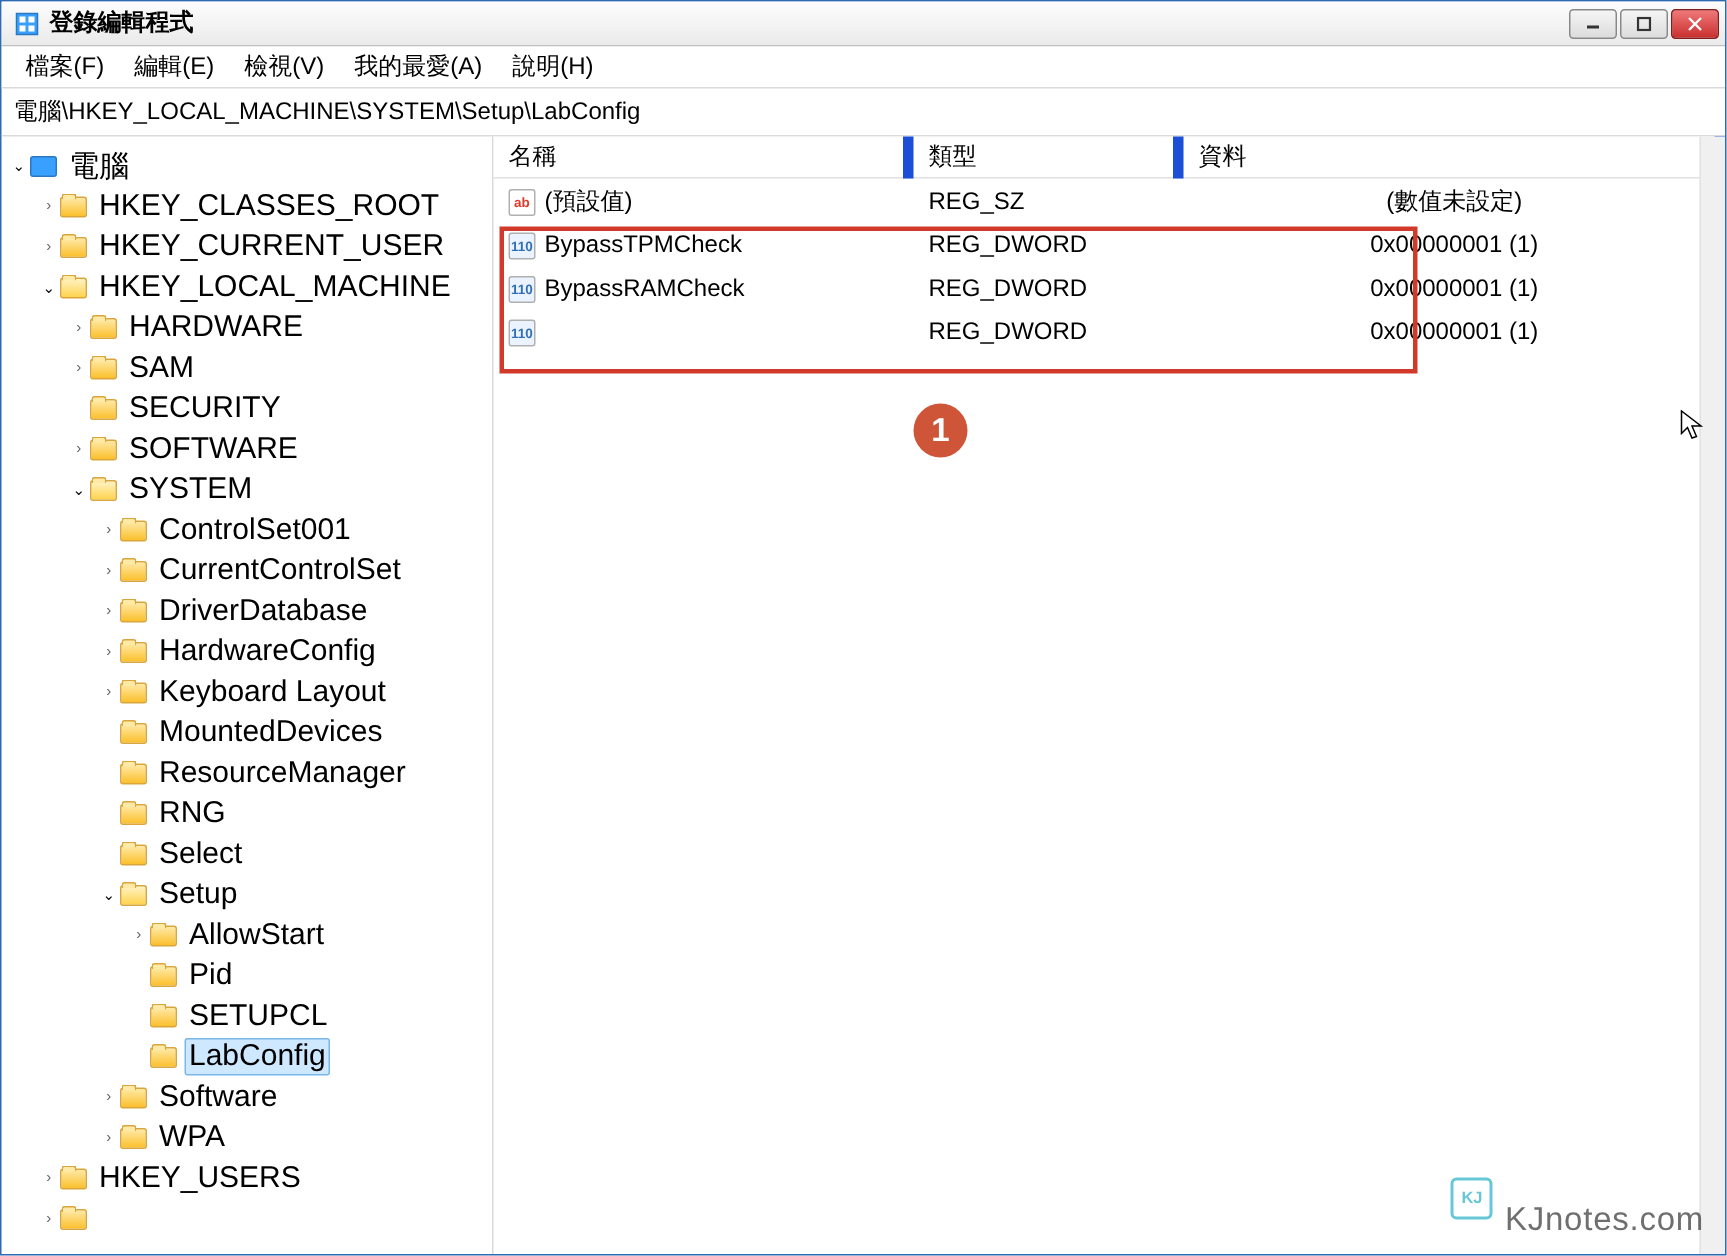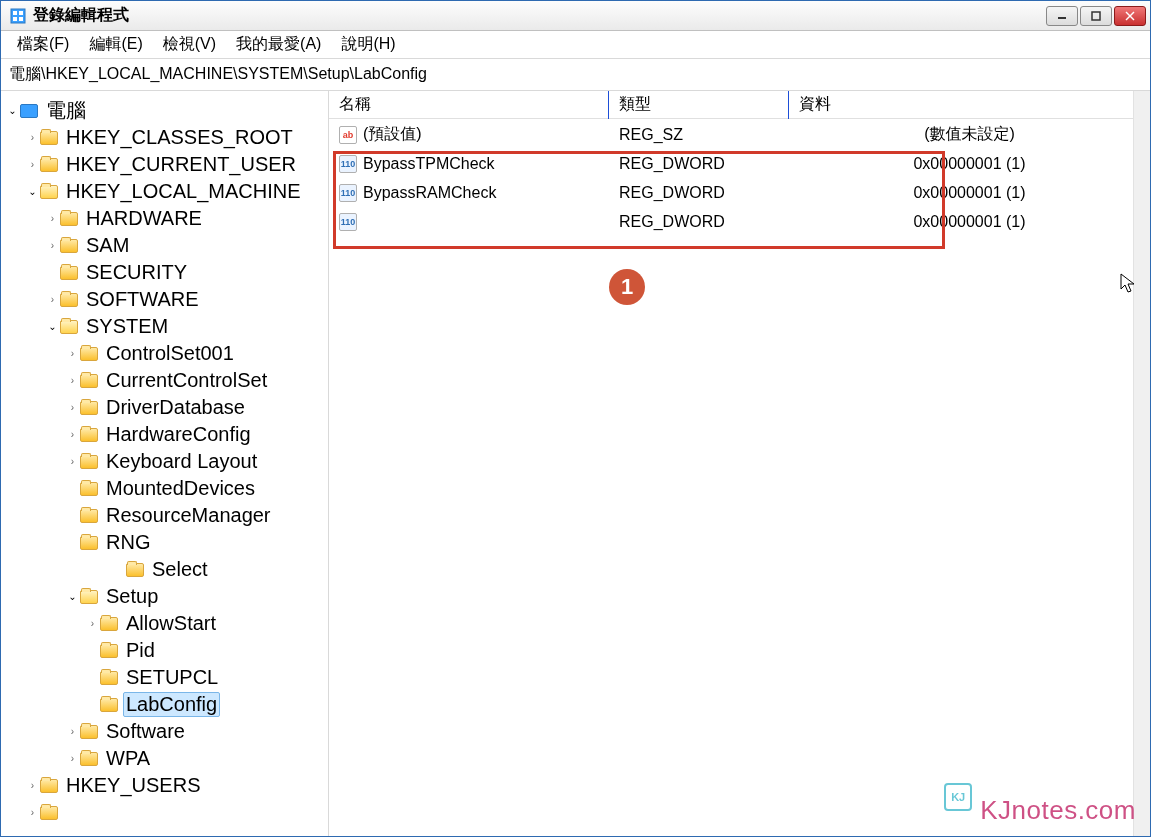--- a/index.html
+++ b/index.html
@@ -27,41 +27,41 @@
   .tw { width:15px; height:15px; display:inline-flex; align-items:center; justify-content:center; font-size:10px; color:#666; cursor:pointer;}
   .tw.blank { visibility:hidden; }
   .folder-icon { width:18px; height:14px; background: linear-gradient(#ffe9a6,#fbc02d); border:1px solid #d9a63d; border-radius:2px; margin-right:5px; display:inline-block; position:relative;}
   .folder-icon::before{content:"";position:absolute;top:-3px;left:0;width:8px;height:3px;background:#ffe9a6;border:1px solid #d9a63d;border-bottom:none;border-radius:2px 2px 0 0;}
   .folder-icon.open{background:linear-gradient(#fff3c4,#ffd34e);}
   .computer-icon{width:18px;height:14px;background:#3aa0ff;border:1px solid #2b78c2;border-radius:2px;margin-right:5px;display:inline-block;}
   .node-label{font-size:20px; padding:1px 3px;}
   .node.selected-strong .node-label{background:#cde8ff;border:1px solid #7ab6e8;border-radius:2px;padding:0 2px;}
   
   .list-header{display:flex;height:28px;border-bottom:1px solid #e0e0e0;background:#fff;align-items:center;font-size:16px;}
-  .col{padding:4px 10px;border-right:1px solid #1d4ed8;}
+  .col{padding:4px 10px;border-right:7px solid #1d4ed8;}
   .col.name{width:280px;}
   .col.type{width:180px;}
   .col.data{flex:1;}
   .list-body{padding-top:1px;}
   .row{display:flex;height:29px;align-items:center;font-size:16px;}
   .row .cell{padding:3px 10px;}
   .row .cell.name{width:280px;display:flex;align-items:center;gap:6px;}
   .row .cell.type{width:180px;}
   .row .cell.data{flex:1;text-align:center;}
   .val-icon{width:18px;height:18px;display:inline-flex;align-items:center;justify-content:center;border:1px solid #b0b0b0;border-radius:2px;font-size:9px;font-weight:bold;}
   .val-icon.sz{background:#fff;color:#e23b2e;}
   .val-icon.dw{background:#eaf3ff;color:#2f6fb5;}
   .row.selected .name-text{background:#1a6fd8;color:#fff;padding:2px 4px;border-radius:1px;}
   
   .annot-box{position:absolute;border:3px solid #d13a2a;pointer-events:none;}
   .annot-circle{position:absolute;width:36px;height:36px;border-radius:50%;background:#cf5538;color:#fff;display:flex;align-items:center;justify-content:center;font-size:22px;font-weight:bold;pointer-events:none;}
   .cursor-icon{position:absolute;right:12px;top:272px;font-size:20px;}
   .watermark{position:absolute;right:14px;bottom:10px;display:flex;align-items:center;gap:8px;opacity:0.75;}
   .watermark .wm-icon{width:28px;height:28px;border:2px solid #36b5c9;border-radius:4px;display:flex;align-items:center;justify-content:center;color:#36b5c9;font-size:11px;font-weight:bold;}
-  .watermark .wm-text{color:#be185d;font-size:26px;letter-spacing:0.5px;margin-top:28px;}
+  .watermark .wm-text{color:#404040;font-size:22px;letter-spacing:0.5px;margin-top:28px;}
   .scrollbar-track{position:absolute;right:0;top:0;bottom:0;width:17px;background:#f0f0f0;border-left:1px solid #e2e2e2;}
 </style>
 </head>
 <body>
 
 <div class="titlebar">
   <span class="titlebar-icon">
     <svg width="16" height="16" viewBox="0 0 16 16">
         <rect x="1" y="1" width="14" height="14" fill="#3aa0ff" stroke="#2b78c2"></rect>
         <rect x="3" y="3" width="4" height="4" fill="#fff"></rect>
@@ -220,21 +220,21 @@
                       </div>
                     </li>
                     <li>
                       <div class="node" style="padding-left: 64px;">
                         <span class="tw blank"></span>
                         <span class="folder-icon"></span>
                         <span class="node-label">RNG</span>
                       </div>
                     </li>
                     <li>
-                      <div class="node" style="padding-left: 64px; margin-left: 46px;">
+                      <div class="node" style="padding-left: 64px;">
                         <span class="tw blank"></span>
                         <span class="folder-icon"></span>
                         <span class="node-label">Select</span>
                       </div>
                     </li>
                     <li>
                       <div class="node" style="padding-left: 64px;">
                         <span class="tw" style="color: rgb(0, 0, 0);">⌄</span>
                         <span class="folder-icon open"></span>
                         <span class="node-label">Setup</span>

